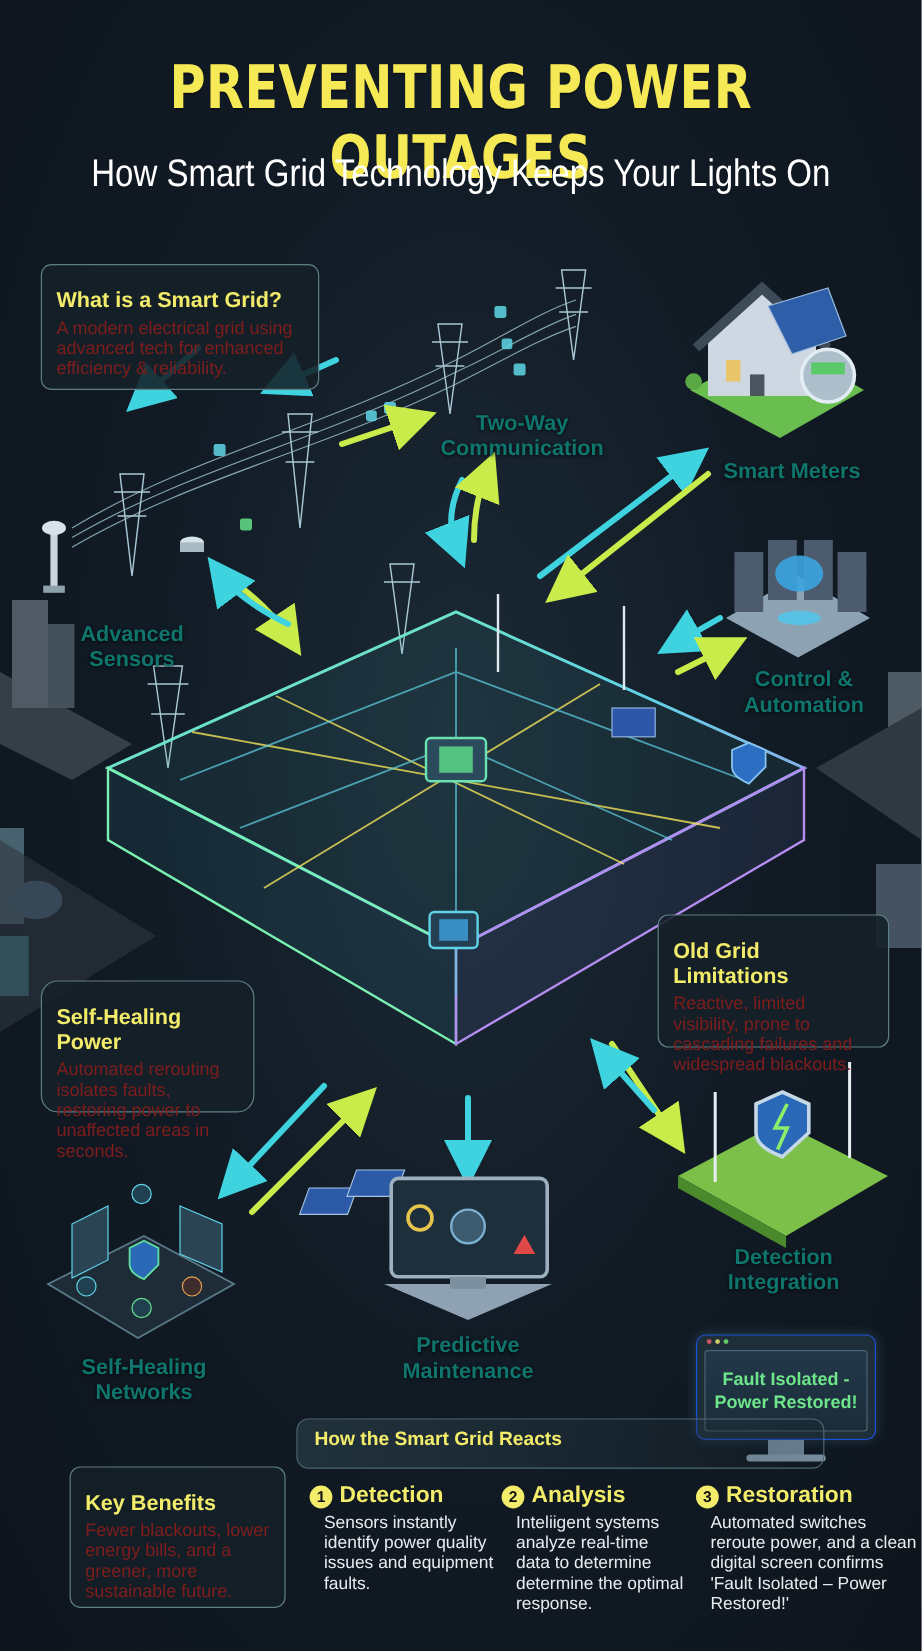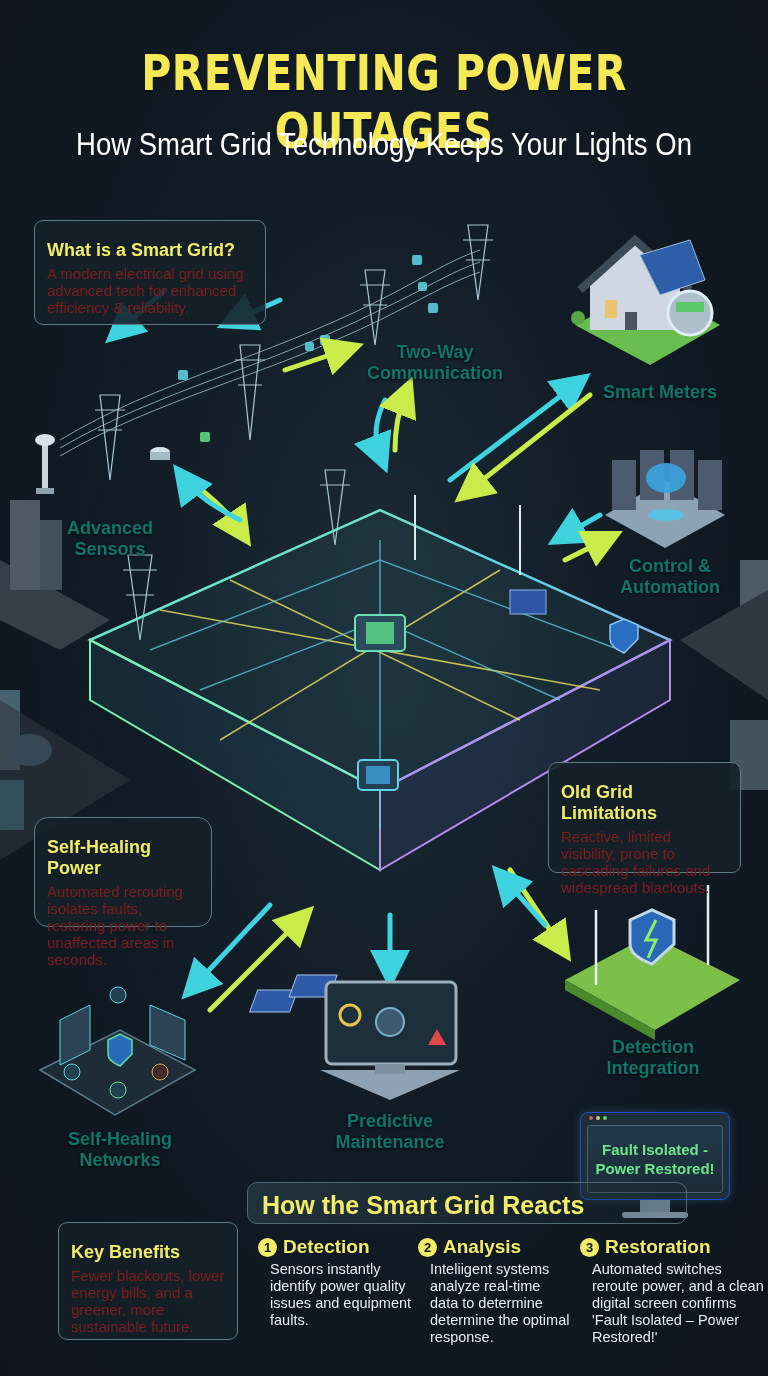--- a/index.html
+++ b/index.html
@@ -50,21 +50,21 @@
   }
 
   
   .reacts-banner {
     position: absolute; left: 247px; top: 1182px; width: 440px; height: 42px;
     border: 1.5px solid #4f6a74; border-radius: 10px;
     background: linear-gradient(90deg, rgba(40,60,70,0.7), rgba(20,32,40,0.2));
   }
   .reacts-banner span {
     position: absolute; left: 14px; top: 8px;
-    font-weight: 700; font-size: 25px; color: #f2ec6a;
+    font-weight: 700; font-size: 16px; color: #f2ec6a;
   }
   .step { position: absolute; top: 1236px; width: 180px; }
   .step-head { display: flex; align-items: center; gap: 6px; }
   .step-num {
     width: 19px; height: 19px; border-radius: 50%; background: #f2ec6a; color: #111;
     font-weight: 700; font-size: 13px; display: flex; align-items: center; justify-content: center;
   }
   .step-title { font-weight: 700; font-size: 19px; color: #f2ec6a; }
   .step-text { margin-top: 3px; margin-left: 12px; font-size: 14.5px; line-height: 17px; color: #e6ecef; }
 

